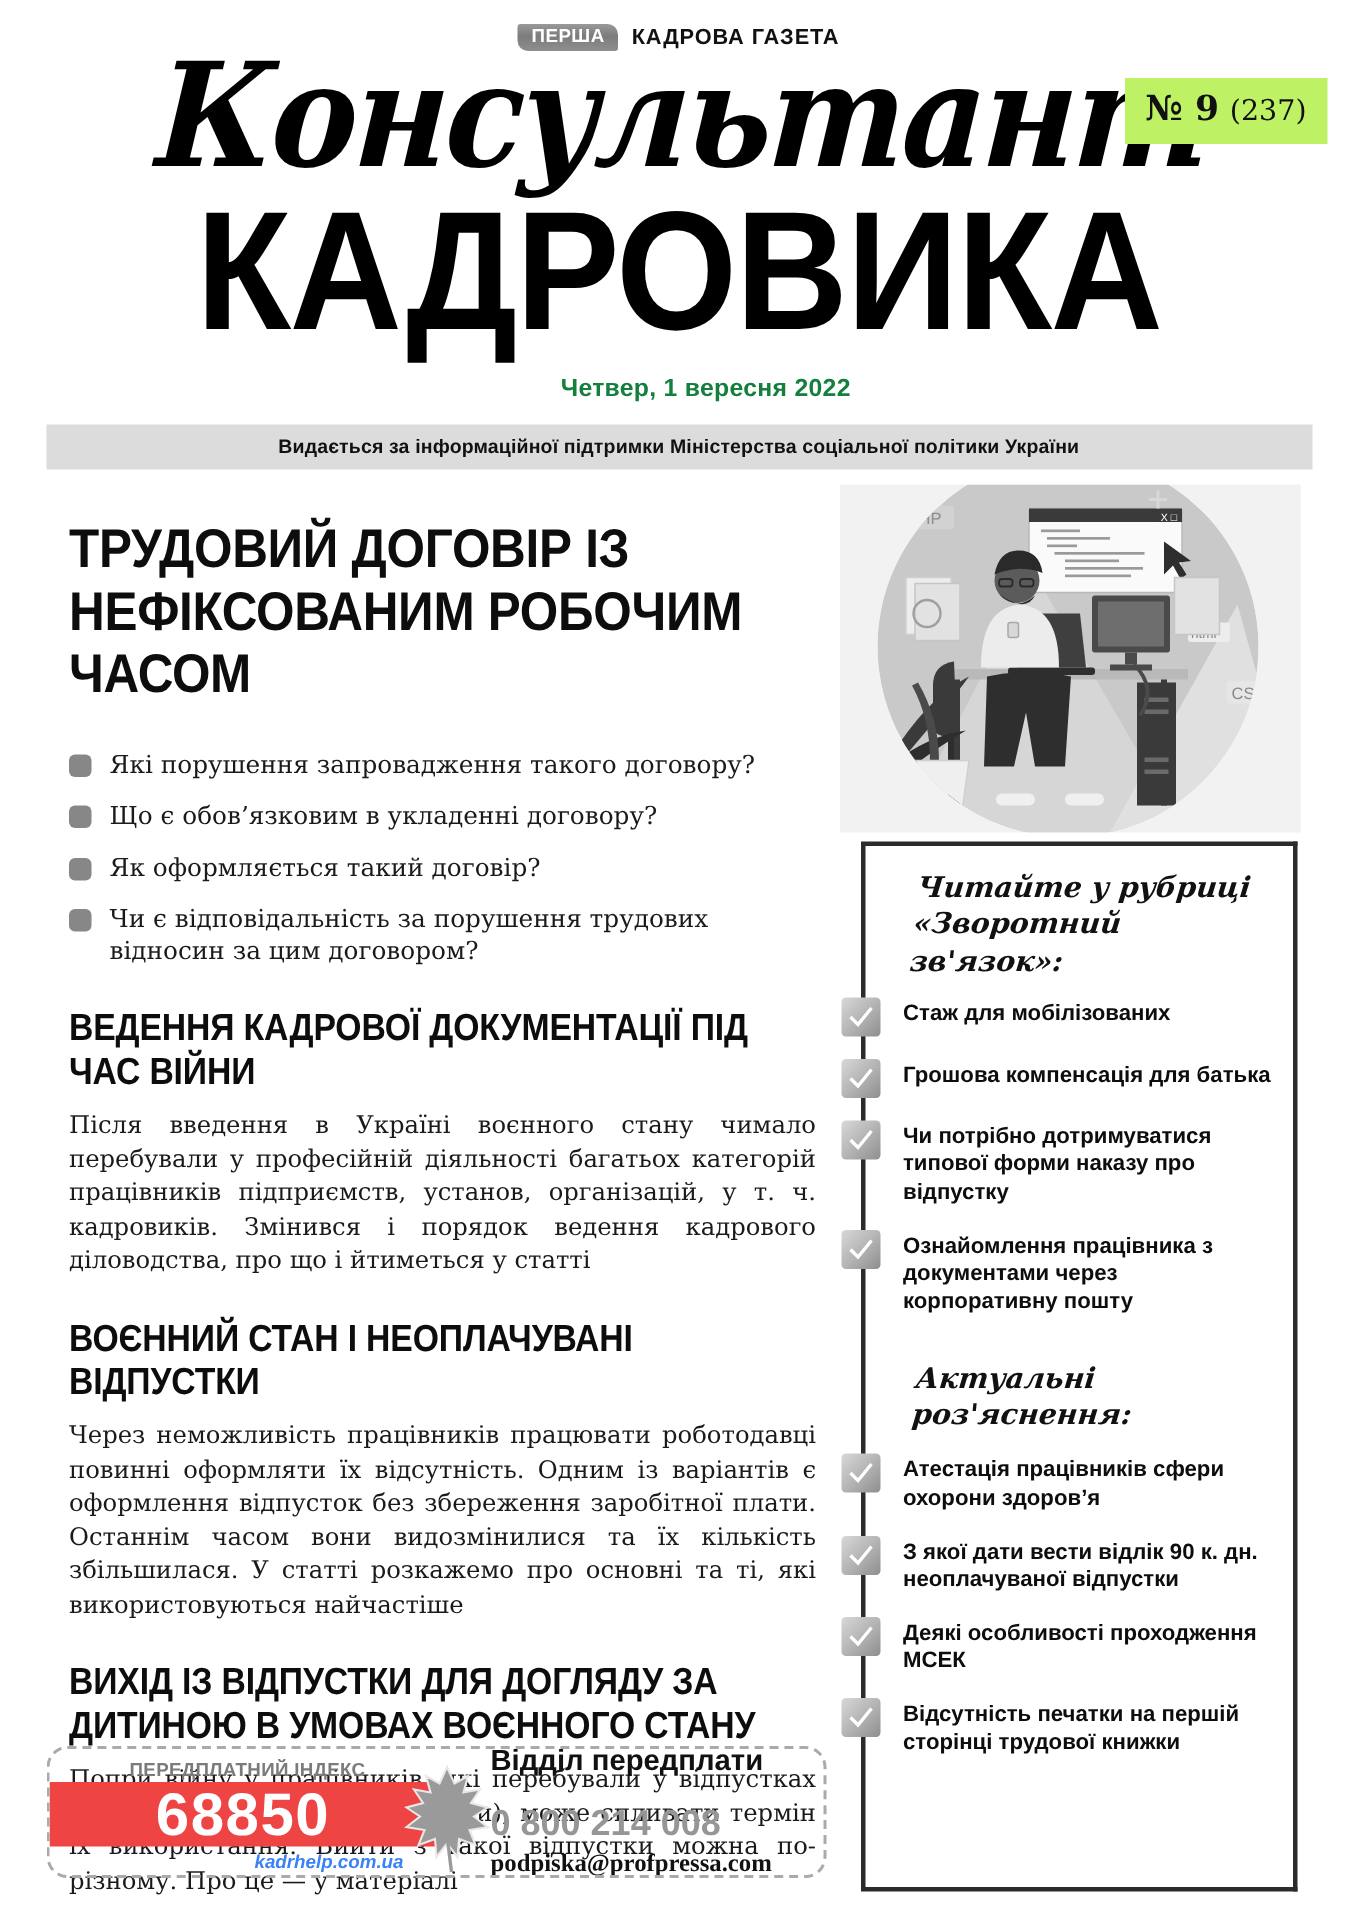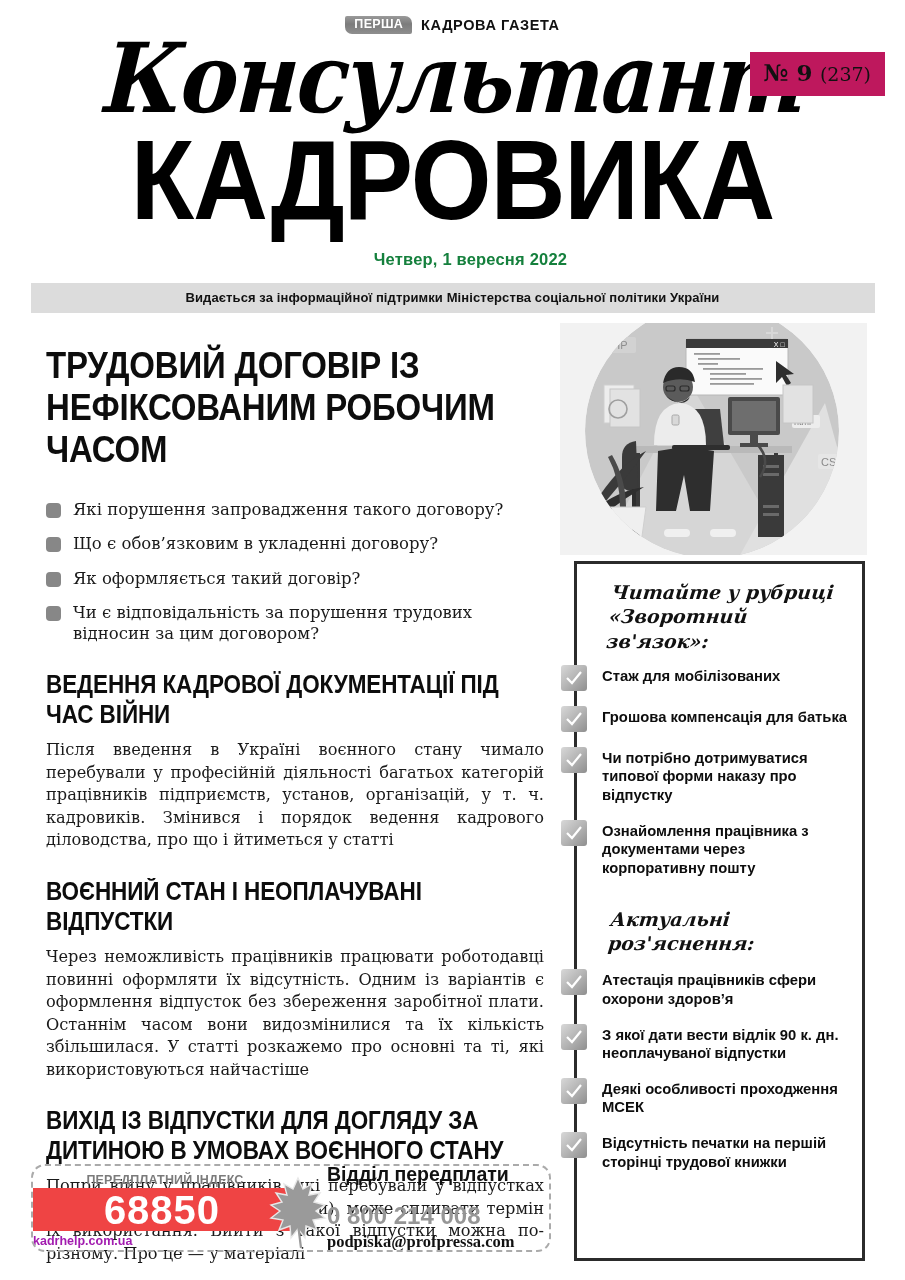--- a/index.html
+++ b/index.html
@@ -78,21 +78,21 @@
     letter-spacing: -1px;
     color: #000;
     margin-top: 12px;
     transform: scaleX(1.06) scaleY(1.15);
   }
 
   .issue-box {
     position: absolute;
     right: 20px;
     top: 52px;
-    background: #be185d;
+    background: #bef264;
     padding: 9px 14px 11px 14px;
     font-family: "DejaVu Serif", serif;
     font-size: 23px;
     color: #111;
     line-height: 1;
   }
   .issue-box .num { font-weight: bold; }
   .issue-box .paren { font-size: 19px; }
 
   .issue-date {
@@ -229,24 +229,25 @@
   .sub-index {
     font-size: 40px;
     font-weight: bold;
     color: #ffffff;
     letter-spacing: 1px;
     line-height: 1;
   }
   .sub-site {
     font-size: 12.5px;
     font-weight: bold;
-    color: #a21caf;
-    text-align: left;
+    color: #3b82f6;
+    text-align: right;
     padding-right: 22px;
     margin-top: 3px;
+    font-style: italic;
   }
   .maple {
     position: absolute;
     left: 228px;
     top: 8px;
     width: 74px;
     height: 76px;
   }
   .sub-right {
     padding-left: 36px;

